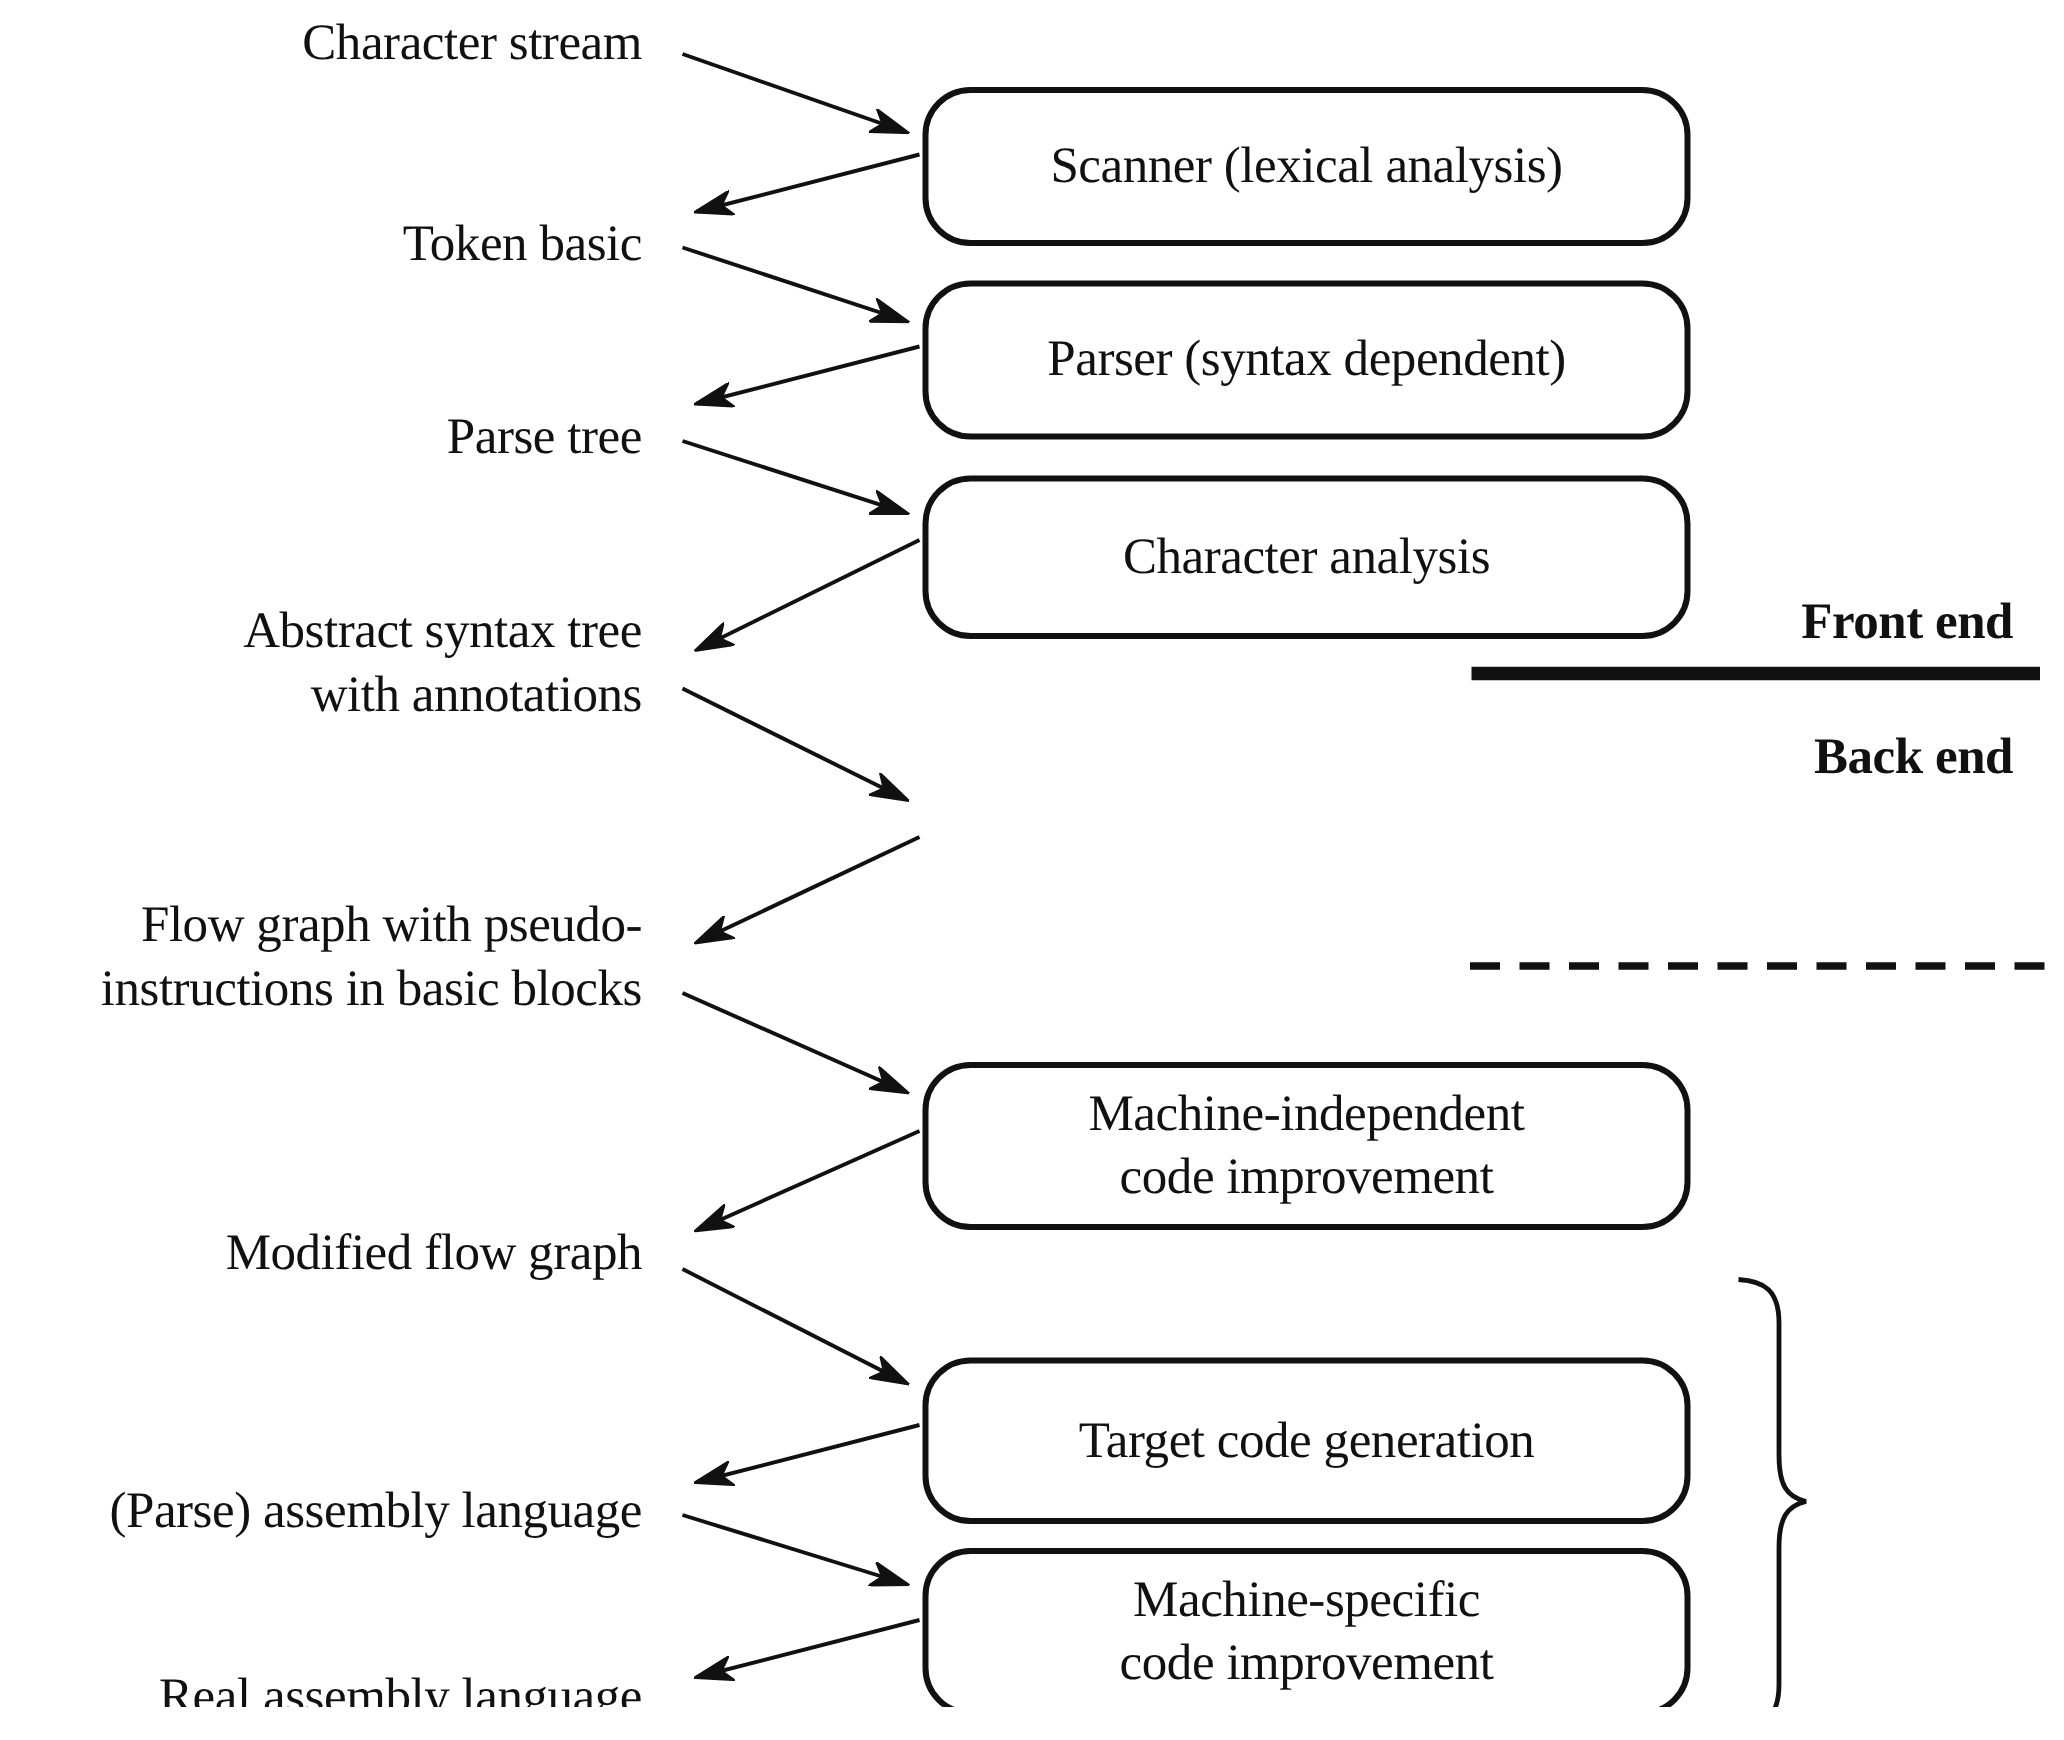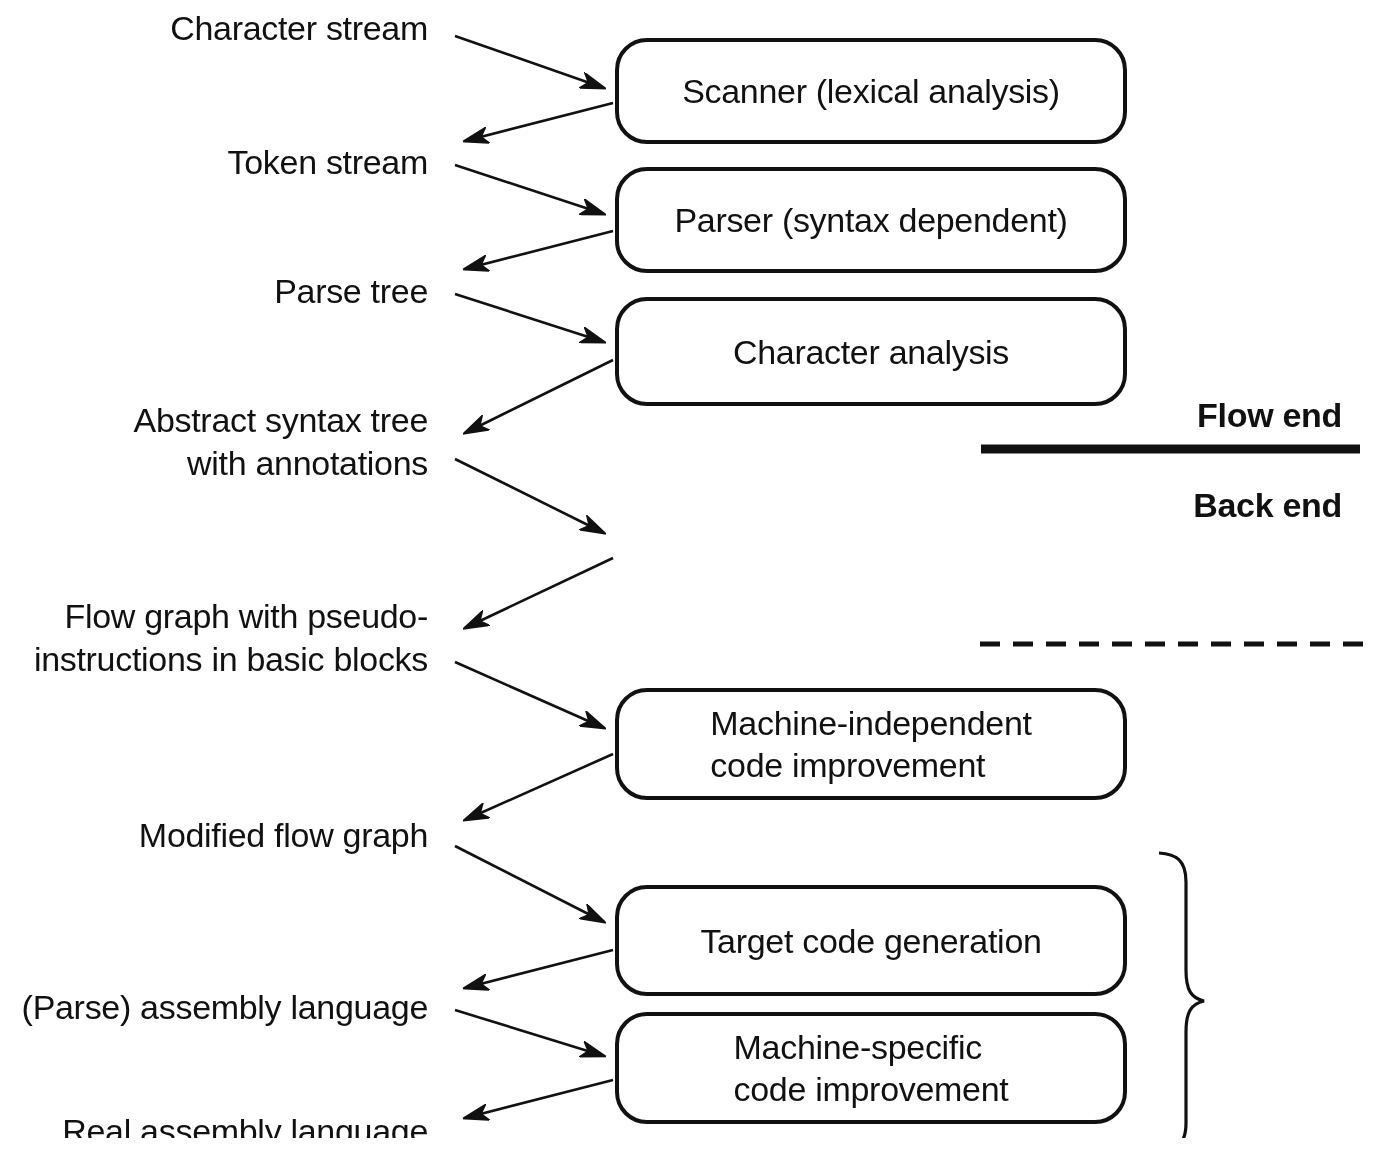--- a/index.html
+++ b/index.html
@@ -3,21 +3,21 @@
 <meta charset="utf-8">
 <style>
   :root { --ink: #111111; --bg: #ffffff; }
   * { margin: 0; padding: 0; box-sizing: border-box; }
   html, body { background: var(--bg); }
   .canvas {
     position: relative;
     width: 1376px;
     height: 1138px;
     background: var(--bg);
-    font-family: Liberation Sans, sans-serif;
+    font-family: Liberation Serif, serif;
     color: var(--ink);
     overflow: hidden;
   }
   .overlay {
     position: absolute;
     inset: 0;
     width: 1376px;
     height: 1160px;
   }
   .overlay line, .overlay path { stroke: var(--ink); }
@@ -32,26 +32,27 @@
   }
   .stage-box {
     position: absolute;
     left: 615px;
     width: 512px;
     border: 4px solid var(--ink);
     border-radius: 32px;
     display: flex;
     align-items: center;
     justify-content: center;
-    text-align: left;
+    text-align: center;
     font-size: 34px;
     line-height: 42px;
     white-space: pre-line;
     letter-spacing: -0.3px;
     background: var(--bg);
+    margin-top: 20px;
   }
   .side-label {
     position: absolute;
     font-size: 34px;
     line-height: 42px;
     letter-spacing: -0.3px;
   }
   .side-label.bold { font-weight: bold; right: 34px; text-align: right; }
   .machine-dependent {
     position: absolute;
@@ -99,35 +100,35 @@
     <path fill="none" stroke-width="3.2" d="M 1159 853
              C 1176 854, 1186 860, 1186 882
              L 1186 970
              C 1186 990, 1191 998, 1204 1001
              C 1191 1004, 1186 1012, 1186 1032
              L 1186 1123
              C 1186 1145, 1176 1151, 1159 1152"></path>
   </svg>
 
   <div class="artifact" style="top:7px">Character stream</div>
-  <div class="artifact" style="top:141px">Token stream</div>
+  <div class="artifact" style="top:141px">Token basic</div>
   <div class="artifact" style="top:270px">Parse tree</div>
   <div class="artifact" style="top:399px">Abstract syntax tree
 with annotations</div>
   <div class="artifact" style="top:595px">Flow graph with pseudo-
 instructions in basic blocks</div>
   <div class="artifact" style="top:814px">Modified flow graph</div>
   <div class="artifact" style="top:986px">(Parse) assembly language</div>
   <div class="artifact" style="top:1110px">Real assembly language</div>
 
   <div class="stage-box" style="top:38px;  height:106px">Scanner (lexical analysis)</div>
   <div class="stage-box" style="top:167px; height:106px">Parser (syntax dependent)</div>
   <div class="stage-box" style="top:297px; height:109px">Character analysis</div>
   <div class="stage-box" style="top:688px; height:112px">Machine-independent
 code improvement</div>
   <div class="stage-box" style="top:885px; height:111px">Target code generation</div>
   <div class="stage-box" style="top:1012px; height:112px">Machine-specific
 code improvement</div>
 
-  <div class="side-label bold" style="top:394px">Flow end</div>
+  <div class="side-label bold" style="top:394px">Front end</div>
   <div class="side-label bold" style="top:484px">Back end</div>
 
 </div>
 
 </body></html>

